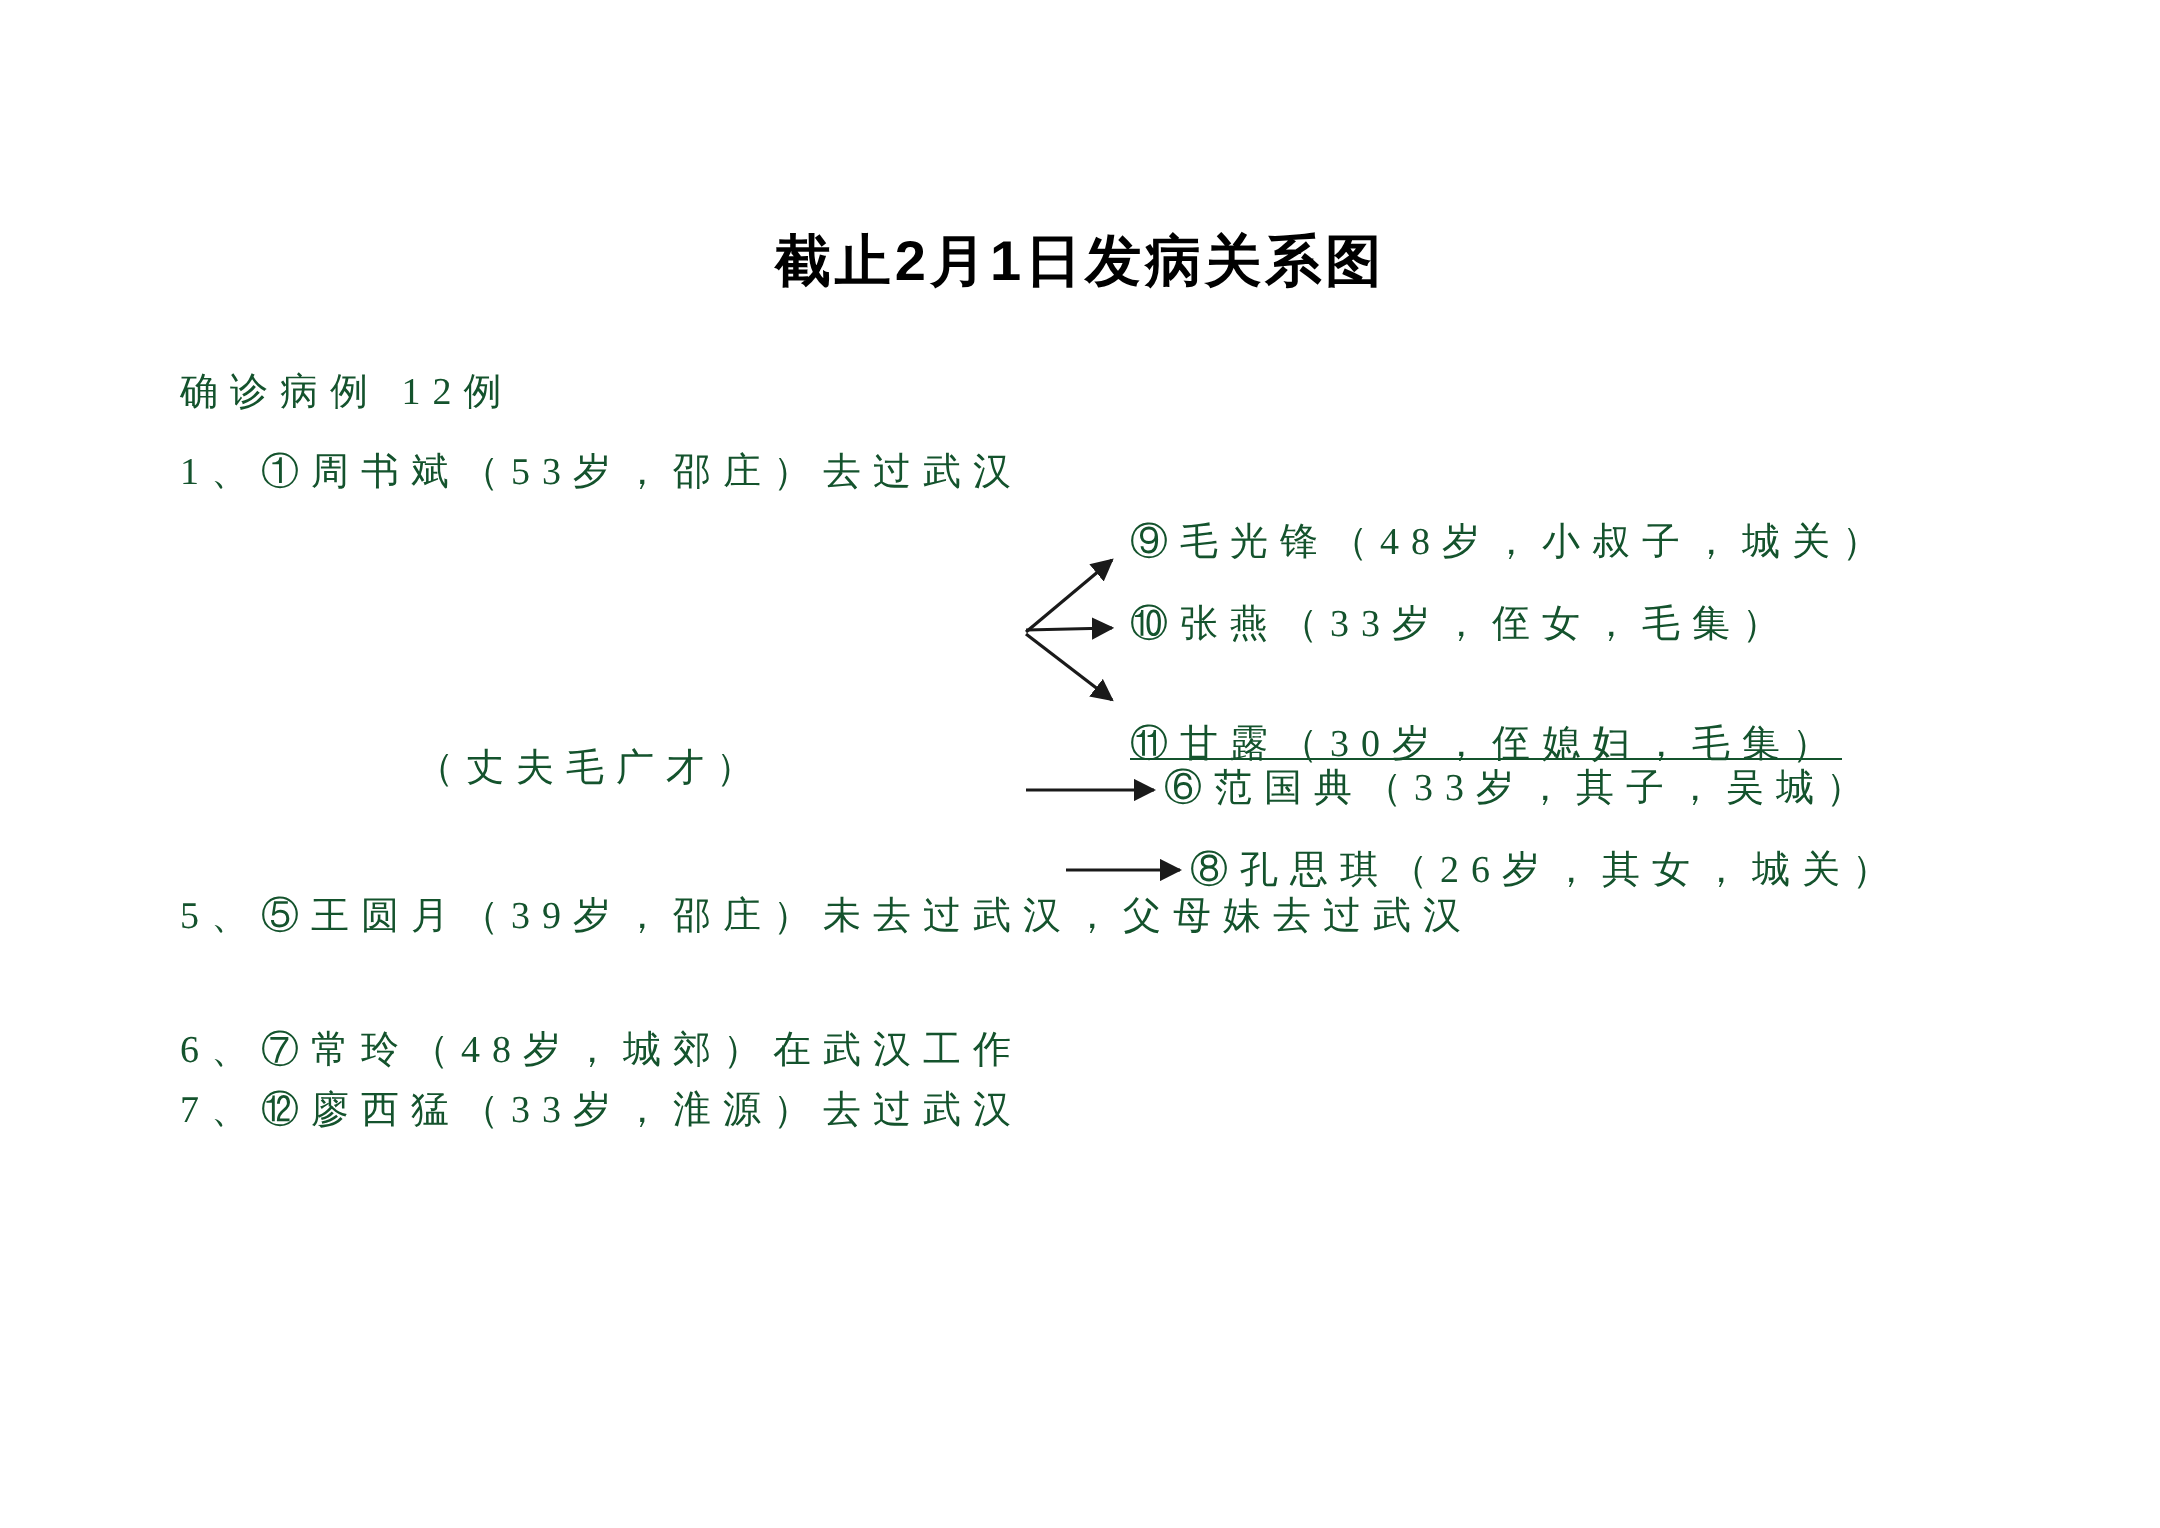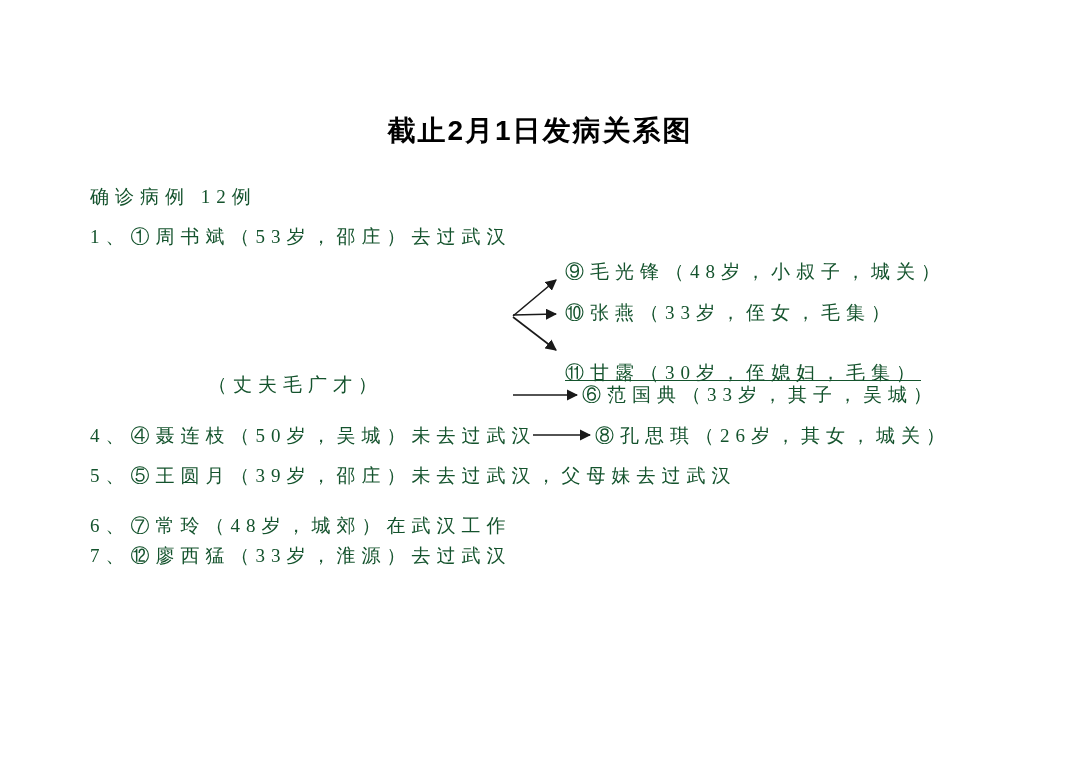--- a/index.html
+++ b/index.html
@@ -61,25 +61,24 @@
 
   <div class="tline" style="left:565px; top:300px;">⑩张燕（33岁，侄女，毛集）</div>
 
   <div class="tline" style="left:208px; top:340px;margin-top:32px;">（丈夫毛广才）</div>
 
   <div class="tline" style="left:565px; top:360px;text-decoration:underline;">⑪甘露（30岁，侄媳妇，毛集）</div>
 
 
   <div class="tline" style="left:582px; top:382px;">⑥范国典（33岁，其子，吴城）</div>
 
-  <div class="tline" style="left:90px; top:423px;">4、④聂连枝（50岁，吴城）未去过武汉</div>
 
   <div class="tline" style="left:595px; top:423px;">⑧孔思琪（26岁，其女，城关）</div>
 
-  <div class="tline" style="left:90px; top:463px;text-align:right;">5、⑤王圆月（39岁，邵庄）未去过武汉，父母妹去过武汉</div>
+  <div class="tline" style="left:90px; top:446px;text-align:right;">5、⑤王圆月（39岁，邵庄）未去过武汉，父母妹去过武汉</div>
 
   <div class="tline" style="left:90px; top:513px;">6、⑦常玲（48岁，城郊）在武汉工作</div>
 
   <div class="tline" style="left:90px; top:543px;">7、⑫廖西猛（33岁，淮源）去过武汉</div>
 
   <svg class="arrow-layer" width="1080" height="764" viewBox="0 0 1080 764" xmlns="http://www.w3.org/2000/svg">
     <defs>
       <marker id="ah" viewBox="0 0 10 10" refX="9" refY="5" markerWidth="7" markerHeight="7" orient="auto-start-reverse">
         <path d="M0,0 L10,5 L0,10 z" fill="#1a1a1a"></path>
       </marker>

